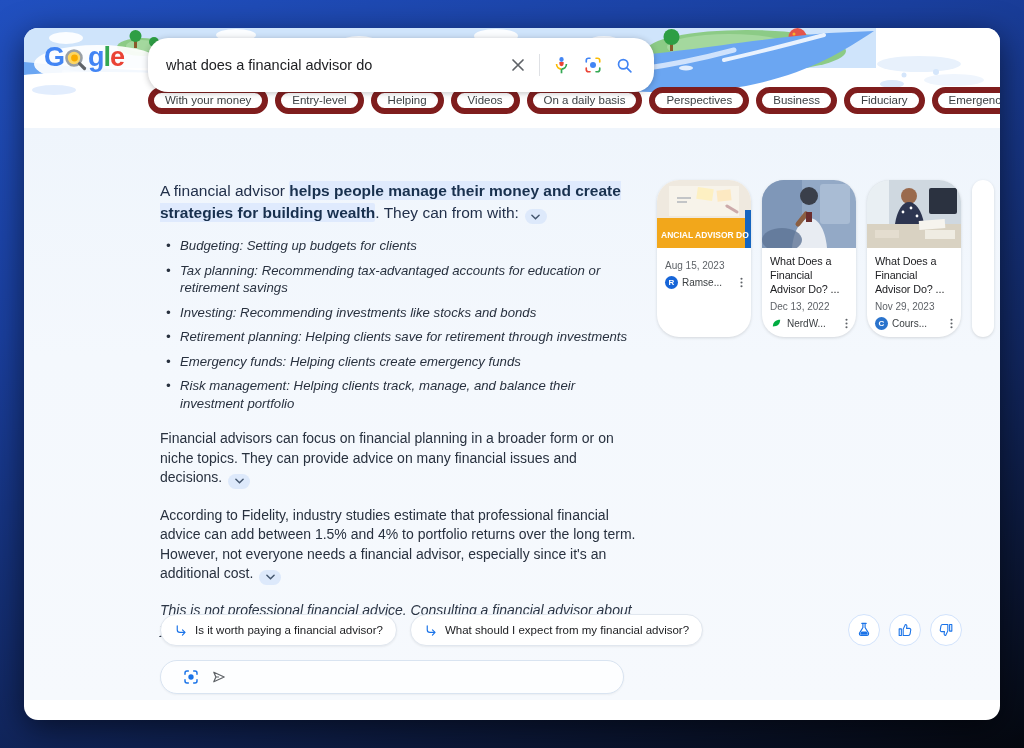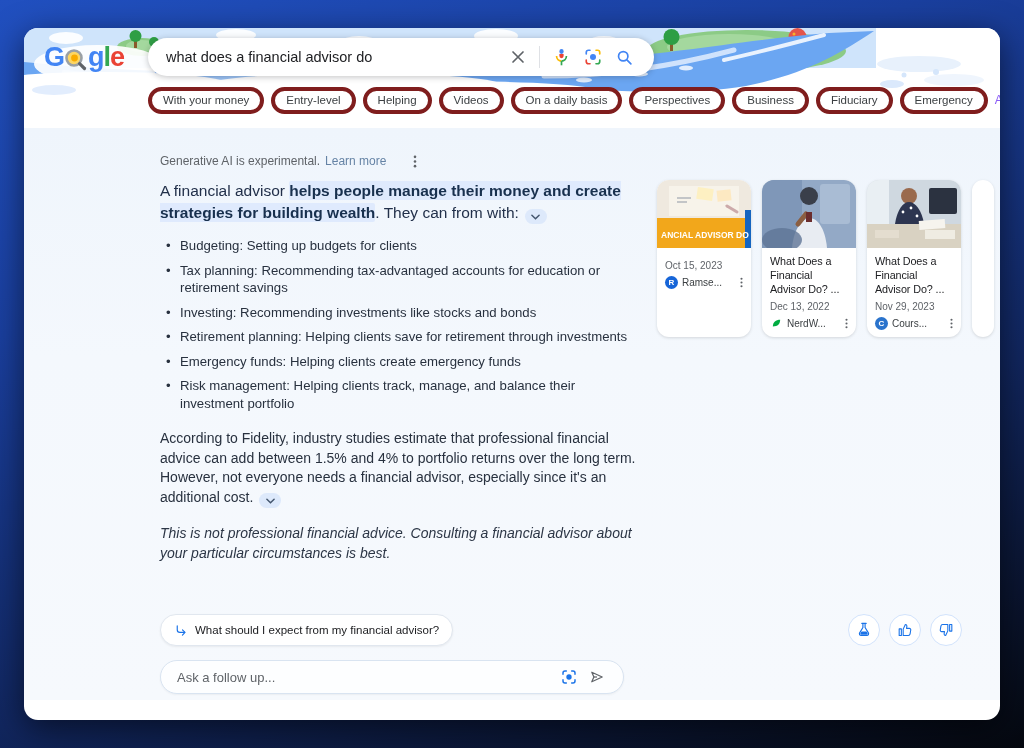--- a/index.html
+++ b/index.html
@@ -19,37 +19,37 @@
   
   .logo {
     position:absolute; left:20px; top:12px; height:34px;
     display:flex; align-items:center; font-weight:bold; font-size:27px; letter-spacing:-1px;
     cursor:pointer; user-select:none;
   }
   .logo .l-blue{color:#4285f4;} .logo .l-green{color:#34a853;} .logo .l-red{color:#ea4335;}
   .logo svg { margin:0 -1px; position:relative; top:2px; }
   
   .searchbar {
-    position:absolute; left:124px; top:10px; width:506px; height:38px;
+    position:absolute; left:124px; top:10px; width:506px; height:54px;
     background:#fff; border-radius:20px; box-shadow:0 1px 6px rgba(32,33,36,.28);
     display:flex; align-items:center; padding:0 14px 0 18px; z-index:5;
   }
   .searchbar input {
     flex:1; border:none; outline:none; font-size:14.5px; color:#202124;
     font-family:"Liberation Sans",sans-serif; background:transparent;
   }
   .sb-icon { display:flex; align-items:center; justify-content:center; cursor:pointer; padding:0 7px; }
   .sb-divider { width:1px; height:22px; background:#dfe1e5; margin:0 6px; }
   
   .chips-row {
     position:absolute; left:124px; top:57px; width:836px; height:30px;
     display:flex; align-items:center; gap:7px; z-index:4;
   }
   .chip {
-    height:27px; padding:0 11px; border:4px solid #7f1d1d; border-radius:14px;
+    height:27px; padding:0 11px; border:6px solid #7f1d1d; border-radius:14px;
     background:#fff; display:flex; align-items:center; font-size:11.5px; color:#3c4043;
     white-space:nowrap; cursor:pointer;
   }
   .filters-right { margin-left:auto; display:flex; align-items:center; gap:10px; }
   .all-filters { display:flex; align-items:center; font-size:12px; color:#8b5cf6; cursor:pointer; white-space:nowrap; }
   .v-sep { width:1px; height:16px; background:#dadce0; }
   
   .sge {
     position:absolute; left:0; top:100px; width:976px; height:572px;
     background:linear-gradient(180deg,#eff5fc 0%,#f4f8fd 40%,#f6f9fd 100%);
@@ -63,21 +63,21 @@
   .answer-head { font-size:15.5px; line-height:21.5px; color:#22304a; }
   .hl { font-weight:bold; background:#dfeafd; color:#18304e; padding:1px 0; border-radius:2px; }
   .pill {
     display:inline-flex; align-items:center; justify-content:center;
     width:22px; height:15px; border-radius:8px; background:#dde9fb;
     vertical-align:-2px; margin-left:6px; cursor:pointer;
   }
   .bullets { list-style:none; margin-top:13px; }
   .bullets li {
     position:relative; padding-left:20px; font-size:13.2px; line-height:17.5px;
-    color:#28313f; margin-bottom:7px;
+    color:#28313f; margin-bottom:7px;font-style:italic;
   }
   .bullets li::before { content:"•"; position:absolute; left:6px; top:0; color:#28313f; }
   .para { margin-top:17px; font-size:14px; line-height:19.5px; color:#28313f; }
   .para-italic { margin-top:16px; font-size:14px; line-height:19.5px; color:#2c3646; font-style:italic; }
   
   .followups { position:absolute; left:136px; top:486px; display:flex; gap:13px; }
   .fu-chip {
     height:32px; padding:0 13px; background:#fff; border:1px solid #e1e7ef; border-radius:16px;
     display:flex; align-items:center; gap:8px; font-size:11.5px; color:#202124;
     box-shadow:0 1px 2px rgba(60,64,67,.08); cursor:pointer; white-space:nowrap;
@@ -96,21 +96,21 @@
   }
   .fu-input input {
     flex:1; border:none; outline:none; background:transparent; font-size:13px; color:#202124;
     font-family:"Liberation Sans",sans-serif;
   }
   .fu-input input::placeholder, .searchbar input::placeholder { color:#5f6368; }
   .fu-ico { display:flex; align-items:center; padding:0 6px; cursor:pointer; }
   
   .cards { position:absolute; left:633px; top:52px; display:flex; gap:11px; }
   .card {
-    width:94px; height:157px; background:#fff; border-radius:12px; overflow:hidden;
+    width:94px; height:157px; background:#fff; border-radius:22px; overflow:hidden;
     box-shadow:0 1px 3px rgba(60,64,67,.18); cursor:pointer; flex-shrink:0;
   }
   .card-img { width:94px; height:68px; display:block; }
   .card-body { padding:7px 8px 0 8px; }
   .card-title { font-size:10.8px; line-height:13.8px; color:#202124; font-weight:500; letter-spacing:-.1px; }
   .card-date { margin-top:5px; font-size:10px; color:#5f6368; }
   .card-src { margin-top:5px; display:flex; align-items:center; gap:4px; }
   .favicon {
     width:13px; height:13px; border-radius:50%; color:#fff; font-size:8px; font-weight:bold;
     display:flex; align-items:center; justify-content:center; flex-shrink:0;
@@ -246,48 +246,42 @@
             <path d="M1 1l4 4 4-4" stroke="#5f6368" stroke-width="1.6" fill="none" stroke-linecap="round"></path>
           </svg>
       </span>
       <span class="v-sep"></span>
 
     </span>
   </div>
 
   <div class="sge">
 
-    <div class="exp-row">
-      <span class="exp-note">Generative AI is experimental.</span>
-      <span class="learn-more">Learn more</span>
-      <span class="exp-menu">
-        <svg width="12" height="13" viewBox="0 0 4 14">
-            <circle cx="2" cy="2" r="1.4" fill="#5f6368"></circle>
-            <circle cx="2" cy="7" r="1.4" fill="#5f6368"></circle>
-            <circle cx="2" cy="12" r="1.4" fill="#5f6368"></circle>
-          </svg>
-      </span>
-    </div>
 
     <div class="answer">
       <p class="answer-head"><span>A financial advisor </span><span class="hl">helps people manage their money and create strategies for building wealth</span><span>. They can from with:</span><span class="pill">
             <svg width="9" height="6" viewBox="0 0 10 6">
               <path d="M1 1l4 4 4-4" stroke="#44566e" stroke-width="1.6" fill="none" stroke-linecap="round"></path>
             </svg>
           </span></p>
 
       <ul class="bullets">
         <li>Budgeting: Setting up budgets for clients</li>
         <li>Tax planning: Recommending tax-advantaged accounts for education or retirement savings</li>
         <li>Investing: Recommending investments like stocks and bonds</li>
         <li>Retirement planning: Helping clients save for retirement through investments</li>
         <li>Emergency funds: Helping clients create emergency funds</li>
         <li>Risk management: Helping clients track, manage, and balance their investment portfolio</li>
       </ul>
 
+      <p class="para"><span>Financial advisors can focus on financial planning in a broader form or on niche topics. They can provide advice on many financial issues and decisions.</span><span class="pill">
+            <svg width="9" height="6" viewBox="0 0 10 6">
+              <path d="M1 1l4 4 4-4" stroke="#44566e" stroke-width="1.6" fill="none" stroke-linecap="round"></path>
+            </svg>
+          </span></p>
 
       <p class="para"><span>According to Fidelity, industry studies estimate that professional financial advice can add between 1.5% and 4% to portfolio returns over the long term. However, not everyone needs a financial advisor, especially since it's an additional cost.</span><span class="pill">
             <svg width="9" height="6" viewBox="0 0 10 6">
               <path d="M1 1l4 4 4-4" stroke="#44566e" stroke-width="1.6" fill="none" stroke-linecap="round"></path>
             </svg>
           </span></p>
 
       <p class="para-italic">This is not professional financial advice. Consulting a financial advisor about your particular circumstances is best.</p>
     </div>
 
@@ -299,21 +293,21 @@
           <rect x="12" y="6" width="70" height="30" fill="#f7f3ea"></rect>
           <rect x="40" y="8" width="16" height="12" fill="#fdf0c2" transform="rotate(8 48 14)"></rect>
           <rect x="60" y="10" width="14" height="11" fill="#fde9c2" transform="rotate(-6 67 15)"></rect>
           <path d="M20 18h14M20 22h10" stroke="#8f98a3" stroke-width="1.2"></path>
           <path d="M70 26l10 6" stroke="#caa" stroke-width="3" stroke-linecap="round"></path>
           <rect x="0" y="38" width="88" height="30" fill="#f2a71b"></rect>
           <rect x="88" y="30" width="6" height="38" fill="#1565c0"></rect>
           <text x="4" y="58" font-size="8.5" font-weight="bold" fill="#ffffff" font-family="Liberation Sans, sans-serif">ANCIAL ADVISOR DO</text>
         </svg>
         <div class="card-body">
-          <div class="card-date">Oct 15, 2023</div>
+          <div class="card-date">Aug 15, 2023</div>
           <div class="card-src">
             <span class="favicon" style="background:#1665d8">R</span>
             <span class="src-name">Ramse...</span>
             <span class="card-menu">
                 <svg width="3" height="11" viewBox="0 0 4 14">
                   <circle cx="2" cy="2" r="1.4" fill="#5f6368"></circle>
                   <circle cx="2" cy="7" r="1.4" fill="#5f6368"></circle>
                   <circle cx="2" cy="12" r="1.4" fill="#5f6368"></circle>
                 </svg>
               </span>
@@ -386,20 +380,27 @@
       </div>
     </div>
     <div class="card-sliver"></div>
 
     <div class="followups">
       <span class="fu-chip">
         <svg width="13" height="13" viewBox="0 0 20 20">
             <path d="M5 3v6a4 4 0 004 4h7" stroke="#1a73e8" stroke-width="1.8" fill="none" stroke-linecap="round"></path>
             <path d="M13 9l4 4-4 4" stroke="#1a73e8" stroke-width="1.8" fill="none" stroke-linecap="round" stroke-linejoin="round"></path>
           </svg>
+        <span>Is it worth paying a financial advisor?</span>
+      </span>
+      <span class="fu-chip">
+        <svg width="13" height="13" viewBox="0 0 20 20">
+            <path d="M5 3v6a4 4 0 004 4h7" stroke="#1a73e8" stroke-width="1.8" fill="none" stroke-linecap="round"></path>
+            <path d="M13 9l4 4-4 4" stroke="#1a73e8" stroke-width="1.8" fill="none" stroke-linecap="round" stroke-linejoin="round"></path>
+          </svg>
         <span>What should I expect from my financial advisor?</span>
       </span>
     </div>
 
     <div class="feedback">
       <span class="fb-btn">
         <svg width="16" height="16" viewBox="0 0 22 22">
           <path d="M8 2h6" stroke="#1a73e8" stroke-width="1.6" stroke-linecap="round"></path>
           <path d="M9.5 2.5v5L5 15a2.4 2.4 0 002.1 3.6h7.8A2.4 2.4 0 0017 15l-4.5-7.5v-5" stroke="#1a73e8" stroke-width="1.6" fill="none" stroke-linejoin="round"></path>
           <path d="M7.6 13h6.8l1.5 2.6a1.2 1.2 0 01-1 1.9H7.1a1.2 1.2 0 01-1-1.9z" fill="#1a73e8"></path>
@@ -415,21 +416,20 @@
         <svg width="16" height="16" viewBox="0 0 22 22">
           <g transform="rotate(180 11 11)">
             <path d="M3 9.5h3v9H3z" fill="none" stroke="#1a73e8" stroke-width="1.5" stroke-linejoin="round"></path>
             <path d="M8.5 9.8l3-6.3c1.2 0 2.1.9 2.1 2.1l-.5 3.2H17c1.2 0 2.1 1 1.9 2.2l-.9 5.4c-.2 1.2-1.1 2.1-2.3 2.1H8.5z" fill="none" stroke="#1a73e8" stroke-width="1.5" stroke-linejoin="round"></path>
           </g>
         </svg>
       </span>
     </div>
 
     <div class="fu-input">
-      <input type="text" placeholder="Ask a follow up..." style="">
       <span class="fu-ico">
         <svg width="16" height="16" viewBox="0 0 24 24">
           <path d="M8 3H6a3 3 0 00-3 3v2" stroke="#1a73e8" stroke-width="2.2" fill="none" stroke-linecap="round"></path>
           <path d="M16 3h2a3 3 0 013 3v2" stroke="#1a73e8" stroke-width="2.2" fill="none" stroke-linecap="round"></path>
           <path d="M21 16v2a3 3 0 01-3 3h-2" stroke="#1a73e8" stroke-width="2.2" fill="none" stroke-linecap="round"></path>
           <path d="M3 16v2a3 3 0 003 3h2" stroke="#1a73e8" stroke-width="2.2" fill="none" stroke-linecap="round"></path>
           <circle cx="12" cy="12" r="4" fill="#1a73e8"></circle>
         </svg>
       </span>
       <span class="fu-ico">

